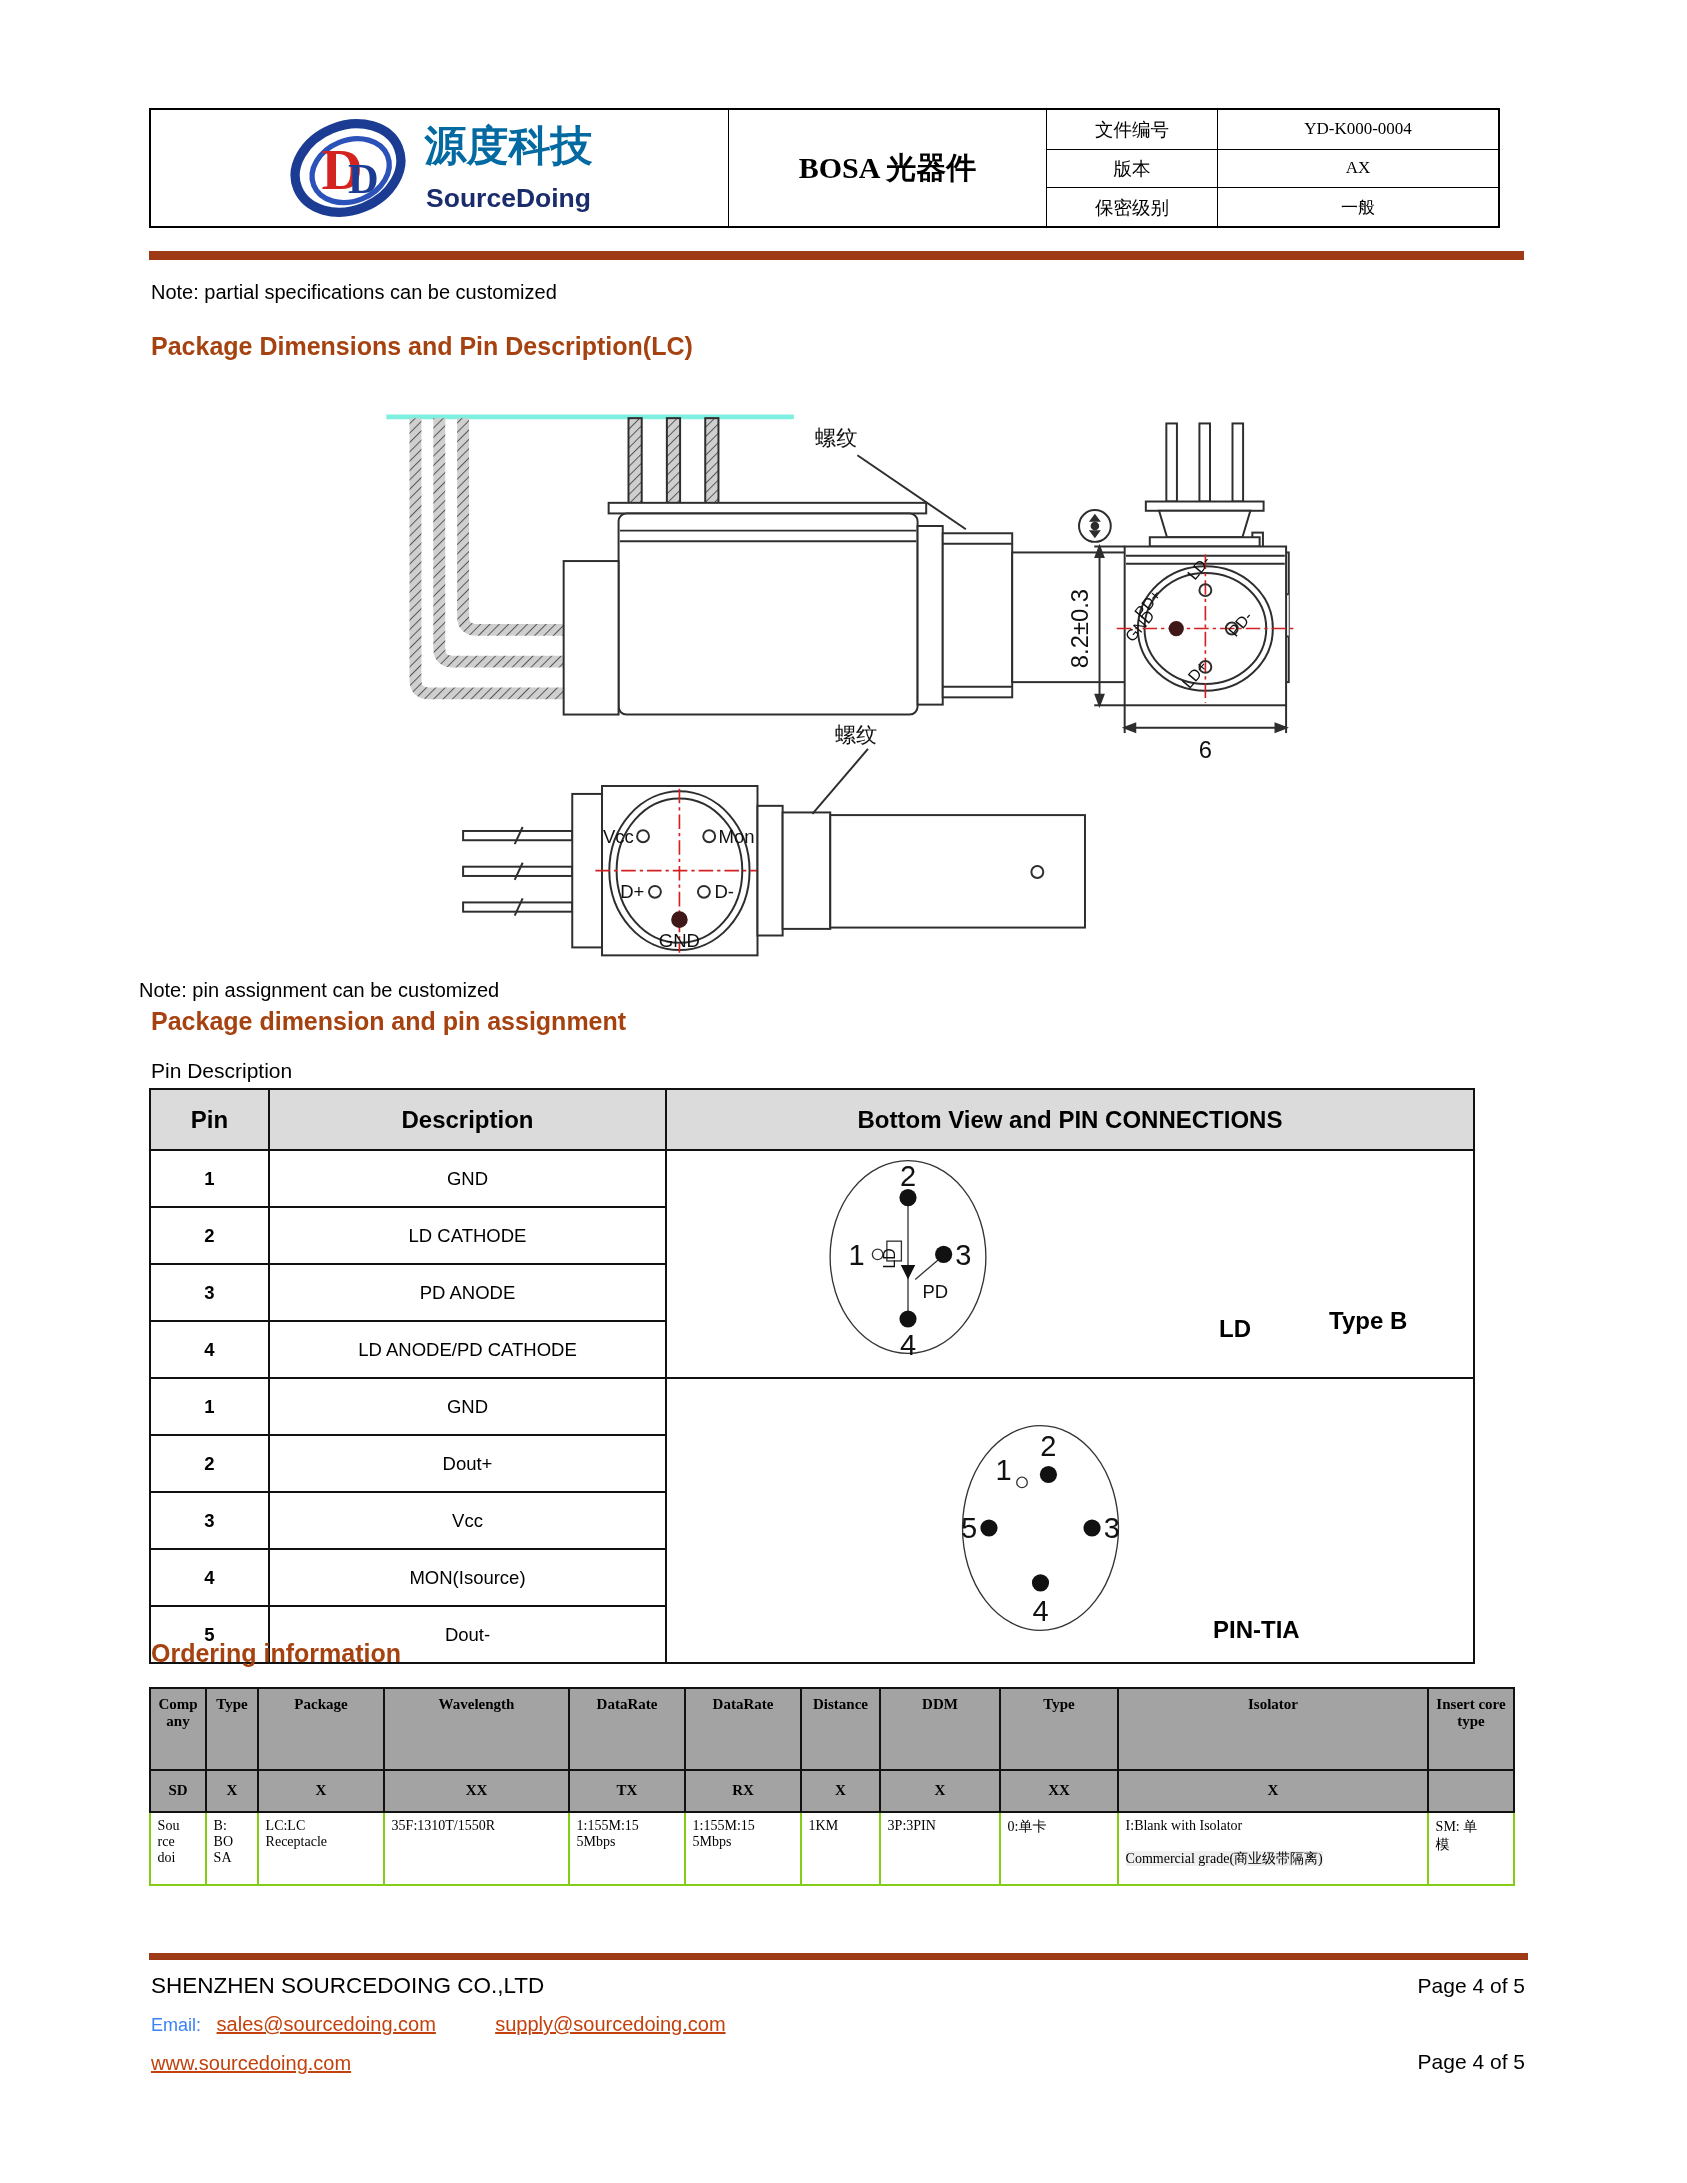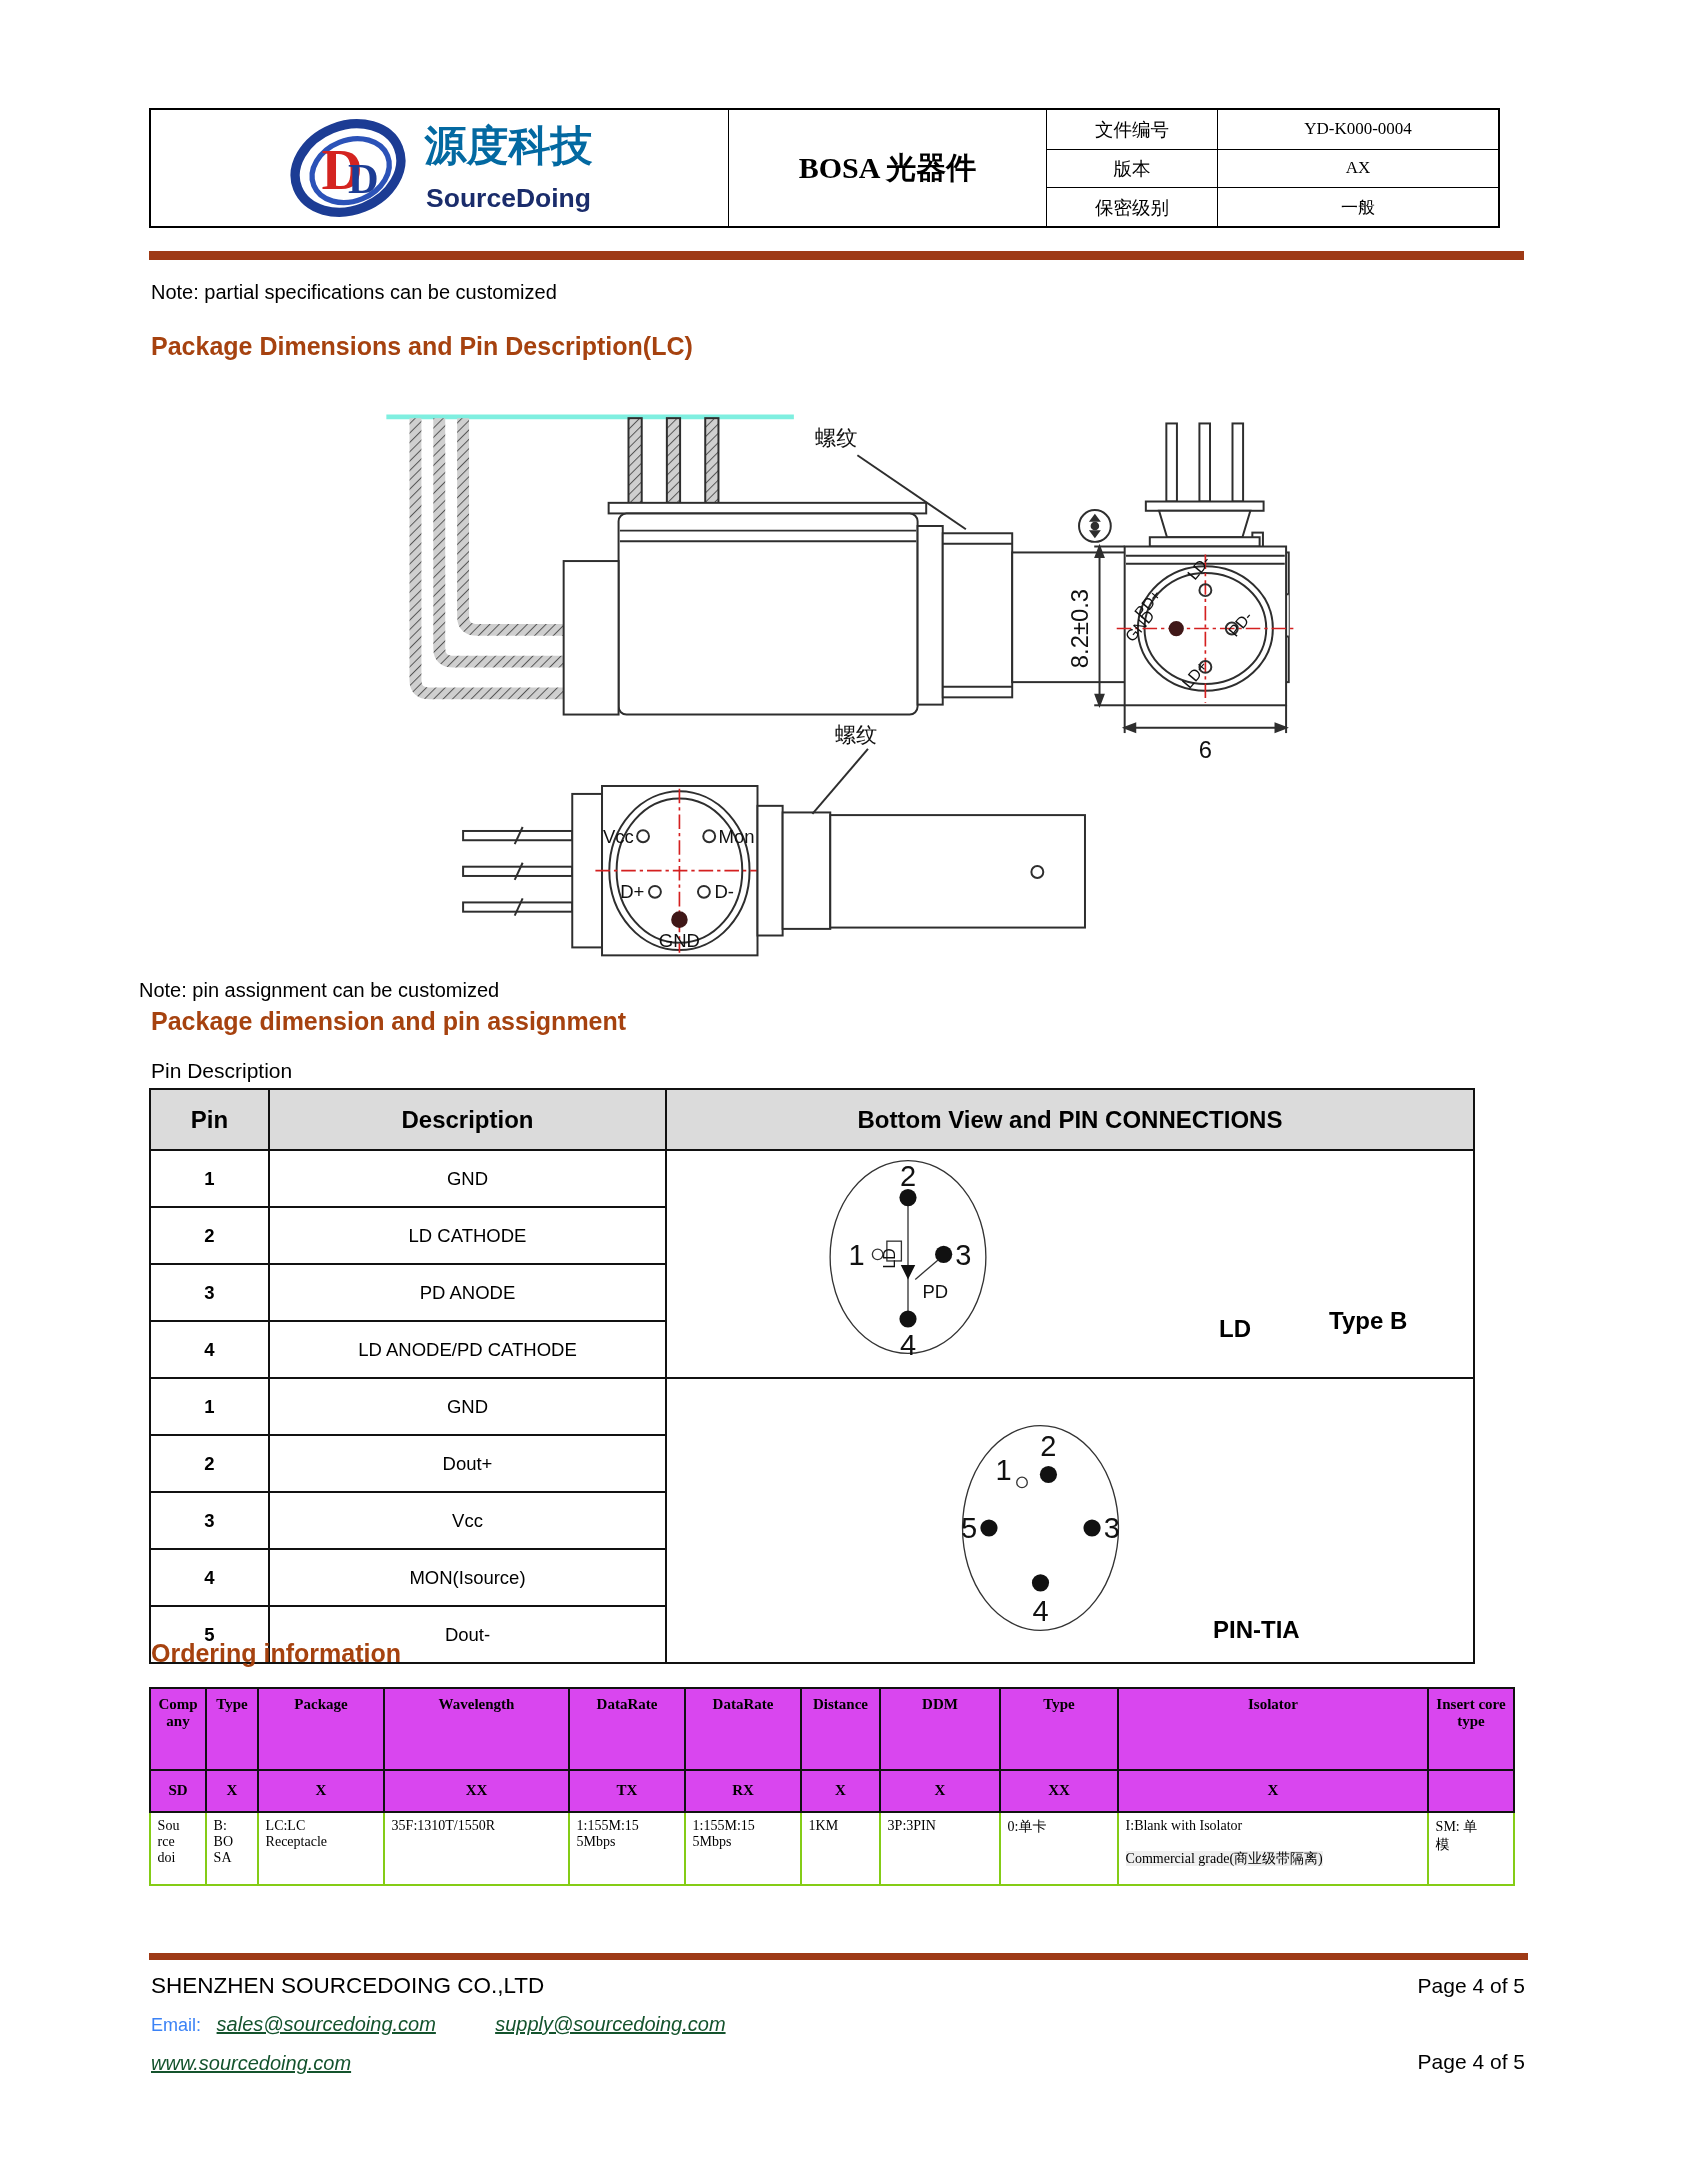--- a/index.html
+++ b/index.html
@@ -43,32 +43,32 @@
   .pt col.c1{width:119px}.pt col.c2{width:397px}.pt col.c3{width:808px}
   .pt th{background:#DBDBDB;border:2px solid #111;font-size:24px;font-weight:bold;height:57px;}
   .pt td{border:2px solid #111;text-align:center;height:53px;}
   .pt td.pinno{font-weight:bold;}
   .pt td.diagcell{position:relative;vertical-align:top;padding:0;}
   .cap{position:absolute;font-size:24px;font-weight:bold;}
 
   
   .ot{position:absolute;left:149px;top:1687px;width:1364px;table-layout:fixed;
       font-family:"Liberation Serif",serif;}
-  .ot th{background:#d946ef;border:2px solid #111;font-size:15px;font-weight:bold;
+  .ot th{background:#a3a3a3;border:2px solid #111;font-size:15px;font-weight:bold;
          padding:4px 6.6px;overflow-wrap:anywhere;word-break:break-all;}
   .ot th.hrow{height:69px;vertical-align:top;padding-top:6.6px;}
   .ot th.crow{height:32px;vertical-align:middle;}
   .ot td{border:2px solid #84cc16;font-size:14px;padding:5.3px 6.6px;vertical-align:top;
          white-space:pre-line;overflow:hidden;height:61px;}
   .ot td .hl{background:#EFEFEF;}
 
   
   .fline{position:absolute;left:151px;font-size:22.5px;}
   .fpage{position:absolute;right:162px;font-size:21px;}
-  a.lnk{color:#14532d;text-decoration:underline;font-size:20px;font-style:italic;}
+  a.lnk{color:#c2410c;text-decoration:underline;font-size:20px;}
   .email-label{font-size:18px;color:#3b82f6;}
 
   
   .dwg-label{font-family:"Liberation Sans",sans-serif;}
 </style>
 </head>
 <body>
 
 <div class="page">
 

